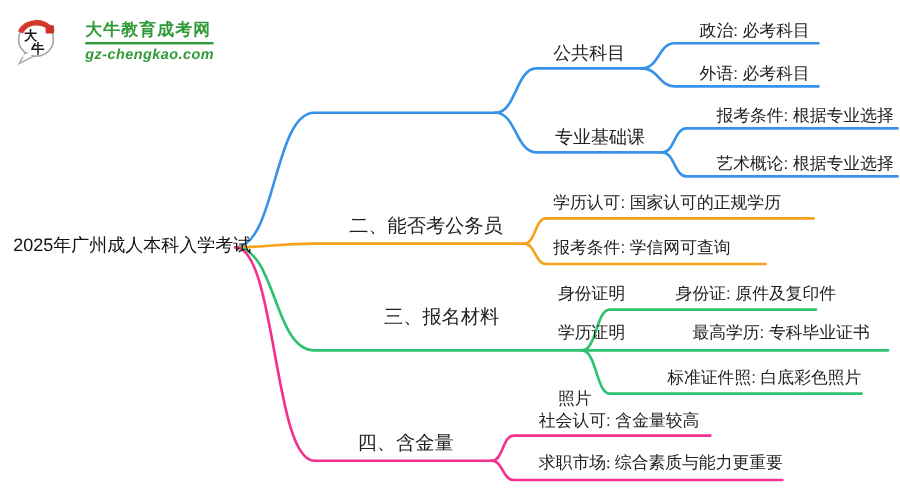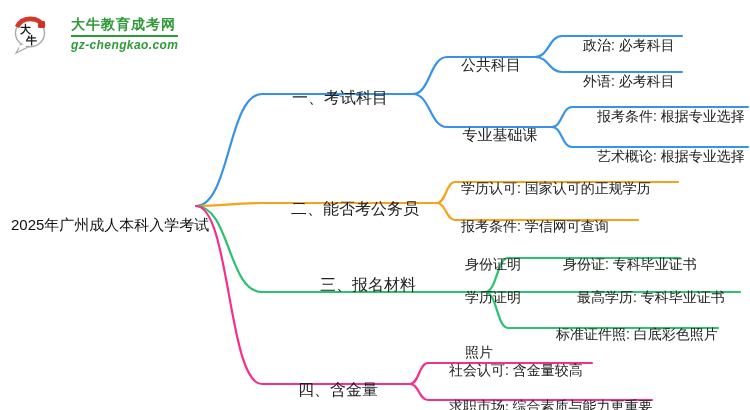--- a/index.html
+++ b/index.html
@@ -3,21 +3,21 @@
 <meta charset="utf-8">
 <style>
   html,body{margin:0;padding:0;background:#fff;}
   .canvas{
     position:relative;width:750px;height:410px;background:#ffffff;overflow:hidden;
     font-family:"Liberation Sans","DejaVu Sans",sans-serif;
   }
   .wires{position:absolute;left:0;top:0;z-index:0;}
   .lbl{
     position:absolute;white-space:nowrap;color:#212121;z-index:2;
-    line-height:1.15;letter-spacing:0;margin-top:20px;
+    line-height:1.15;letter-spacing:0;
   }
   .fs14{font-size:14px;}
   .fs15{font-size:15px;}
   .fs16{font-size:16px;}
   .root-lbl{font-size:15px;color:#111;}
   .ctr{transform:translateX(-50%);}
   
   .logo{position:absolute;left:13px;top:16px;z-index:3;display:flex;align-items:flex-start;}
   .logo-icon{width:36px;height:40px;flex:0 0 auto;}
   .logo-txt{margin-left:22px;}
@@ -70,35 +70,34 @@
     </svg>
     <div class="logo-txt">
       <div class="brand" style="color:#2f9a38;">大牛教育成考网</div>
       <div class="brand-rule" style="background:#2f9a38;"></div>
       <div class="domain" style="color:#2f9a38;">gz-chengkao.com</div>
     </div>
   </div>
 
   <span class="lbl root-lbl" style="left:11px;top:196px;">2025年广州成人本科入学考试</span>
 
-  <span class="lbl fs16 ctr" style="left:340px;top:69px;">一、考试科目</span>
   <span class="lbl fs15 ctr" style="left:491px;top:36px;">公共科目</span>
   <span class="lbl fs14" style="left:583px;top:17px;">政治: 必考科目</span>
   <span class="lbl fs14" style="left:583px;top:53px;">外语: 必考科目</span>
   <span class="lbl fs15 ctr" style="left:500px;top:106px;">专业基础课</span>
   <span class="lbl fs14" style="left:597px;top:88px;">报考条件: 根据专业选择</span>
   <span class="lbl fs14" style="left:597px;top:128px;">艺术概论: 根据专业选择</span>
 
   <span class="lbl fs16 ctr" style="left:355px;top:180px;">二、能否考公务员</span>
   <span class="lbl fs14" style="left:461px;top:160px;">学历认可: 国家认可的正规学历</span>
   <span class="lbl fs14" style="left:461px;top:198px;">报考条件: 学信网可查询</span>
 
   <span class="lbl fs16 ctr" style="left:368px;top:256px;">三、报名材料</span>
   <span class="lbl fs14" style="left:465px;top:236px;">身份证明</span>
-  <span class="lbl fs14" style="left:563px;top:236px;">身份证: 专科毕业证书</span>
+  <span class="lbl fs14" style="left:563px;top:236px;">身份证: 原件及复印件</span>
   <span class="lbl fs14" style="left:465px;top:269px;">学历证明</span>
   <span class="lbl fs14" style="left:577px;top:269px;text-align:center;">最高学历: 专科毕业证书</span>
   <span class="lbl fs14" style="left:465px;top:324px;">照片</span>
   <span class="lbl fs14" style="left:556px;top:306px;">标准证件照: 白底彩色照片</span>
 
   <span class="lbl fs16 ctr" style="left:338px;top:361px;">四、含金量</span>
   <span class="lbl fs14" style="left:449px;top:342px;">社会认可: 含金量较高</span>
   <span class="lbl fs14" style="left:449px;top:379px;font-family:Liberation Serif, serif;">求职市场: 综合素质与能力更重要</span>
 
 </div>

